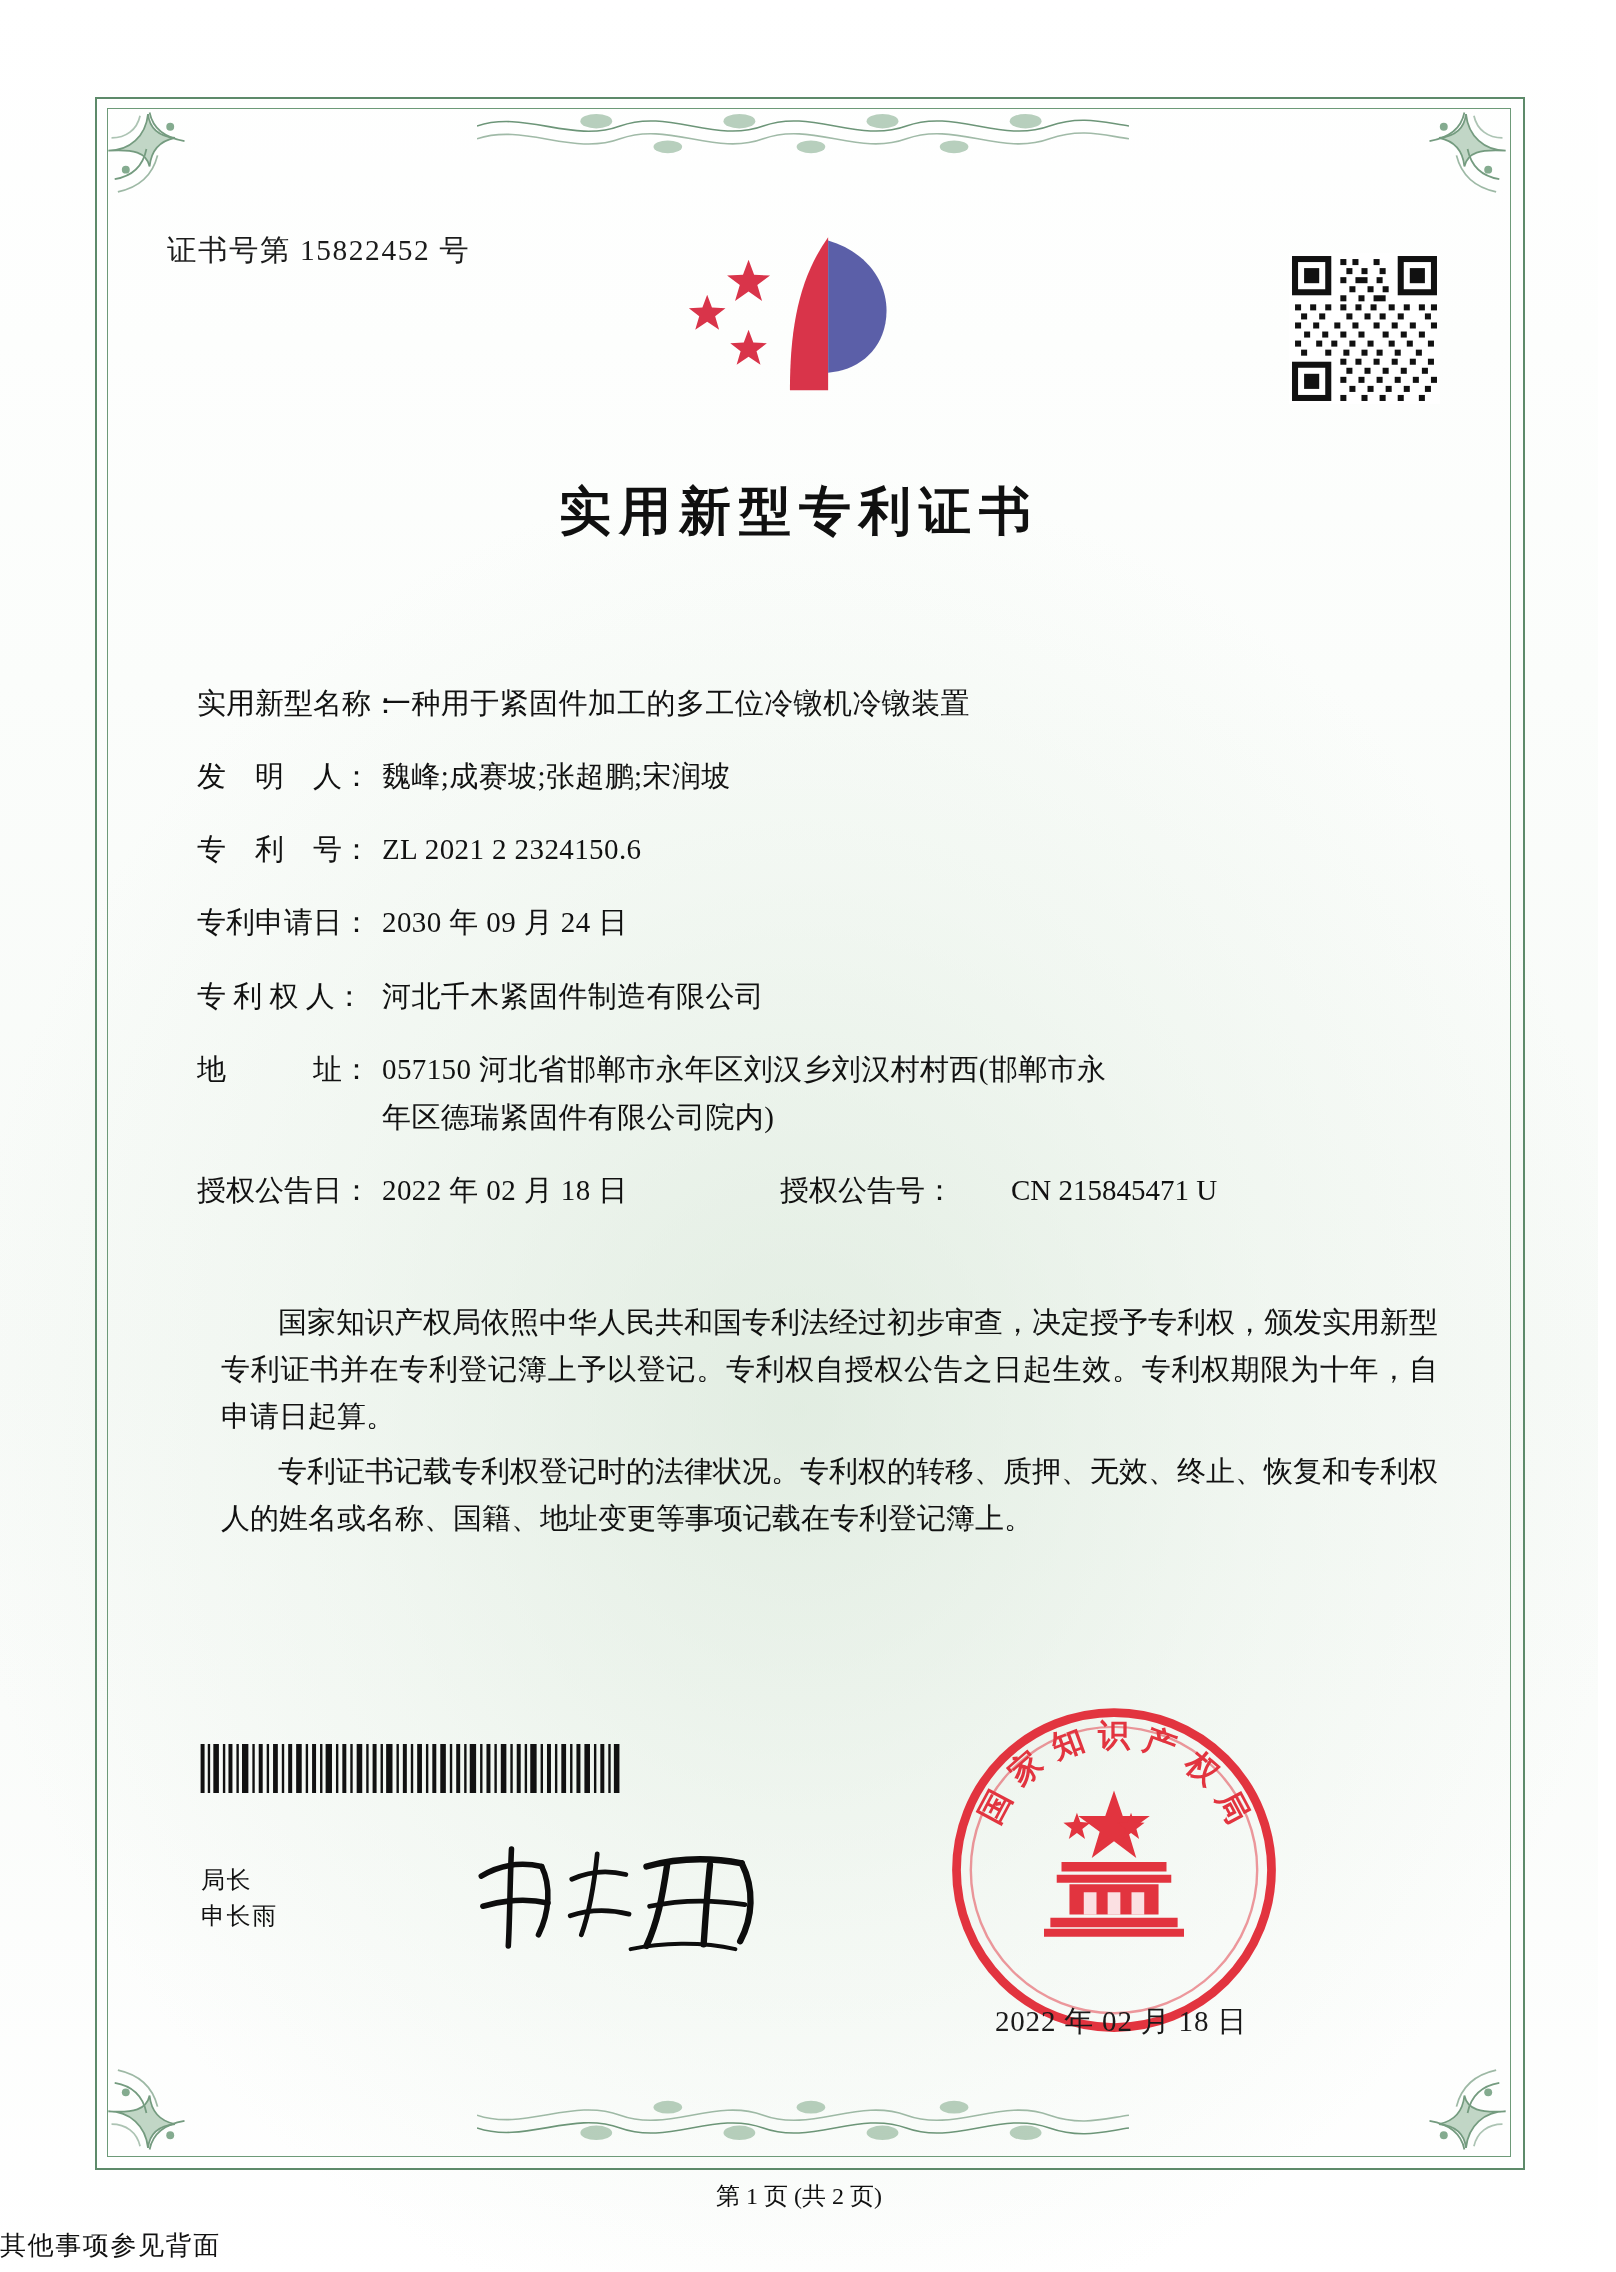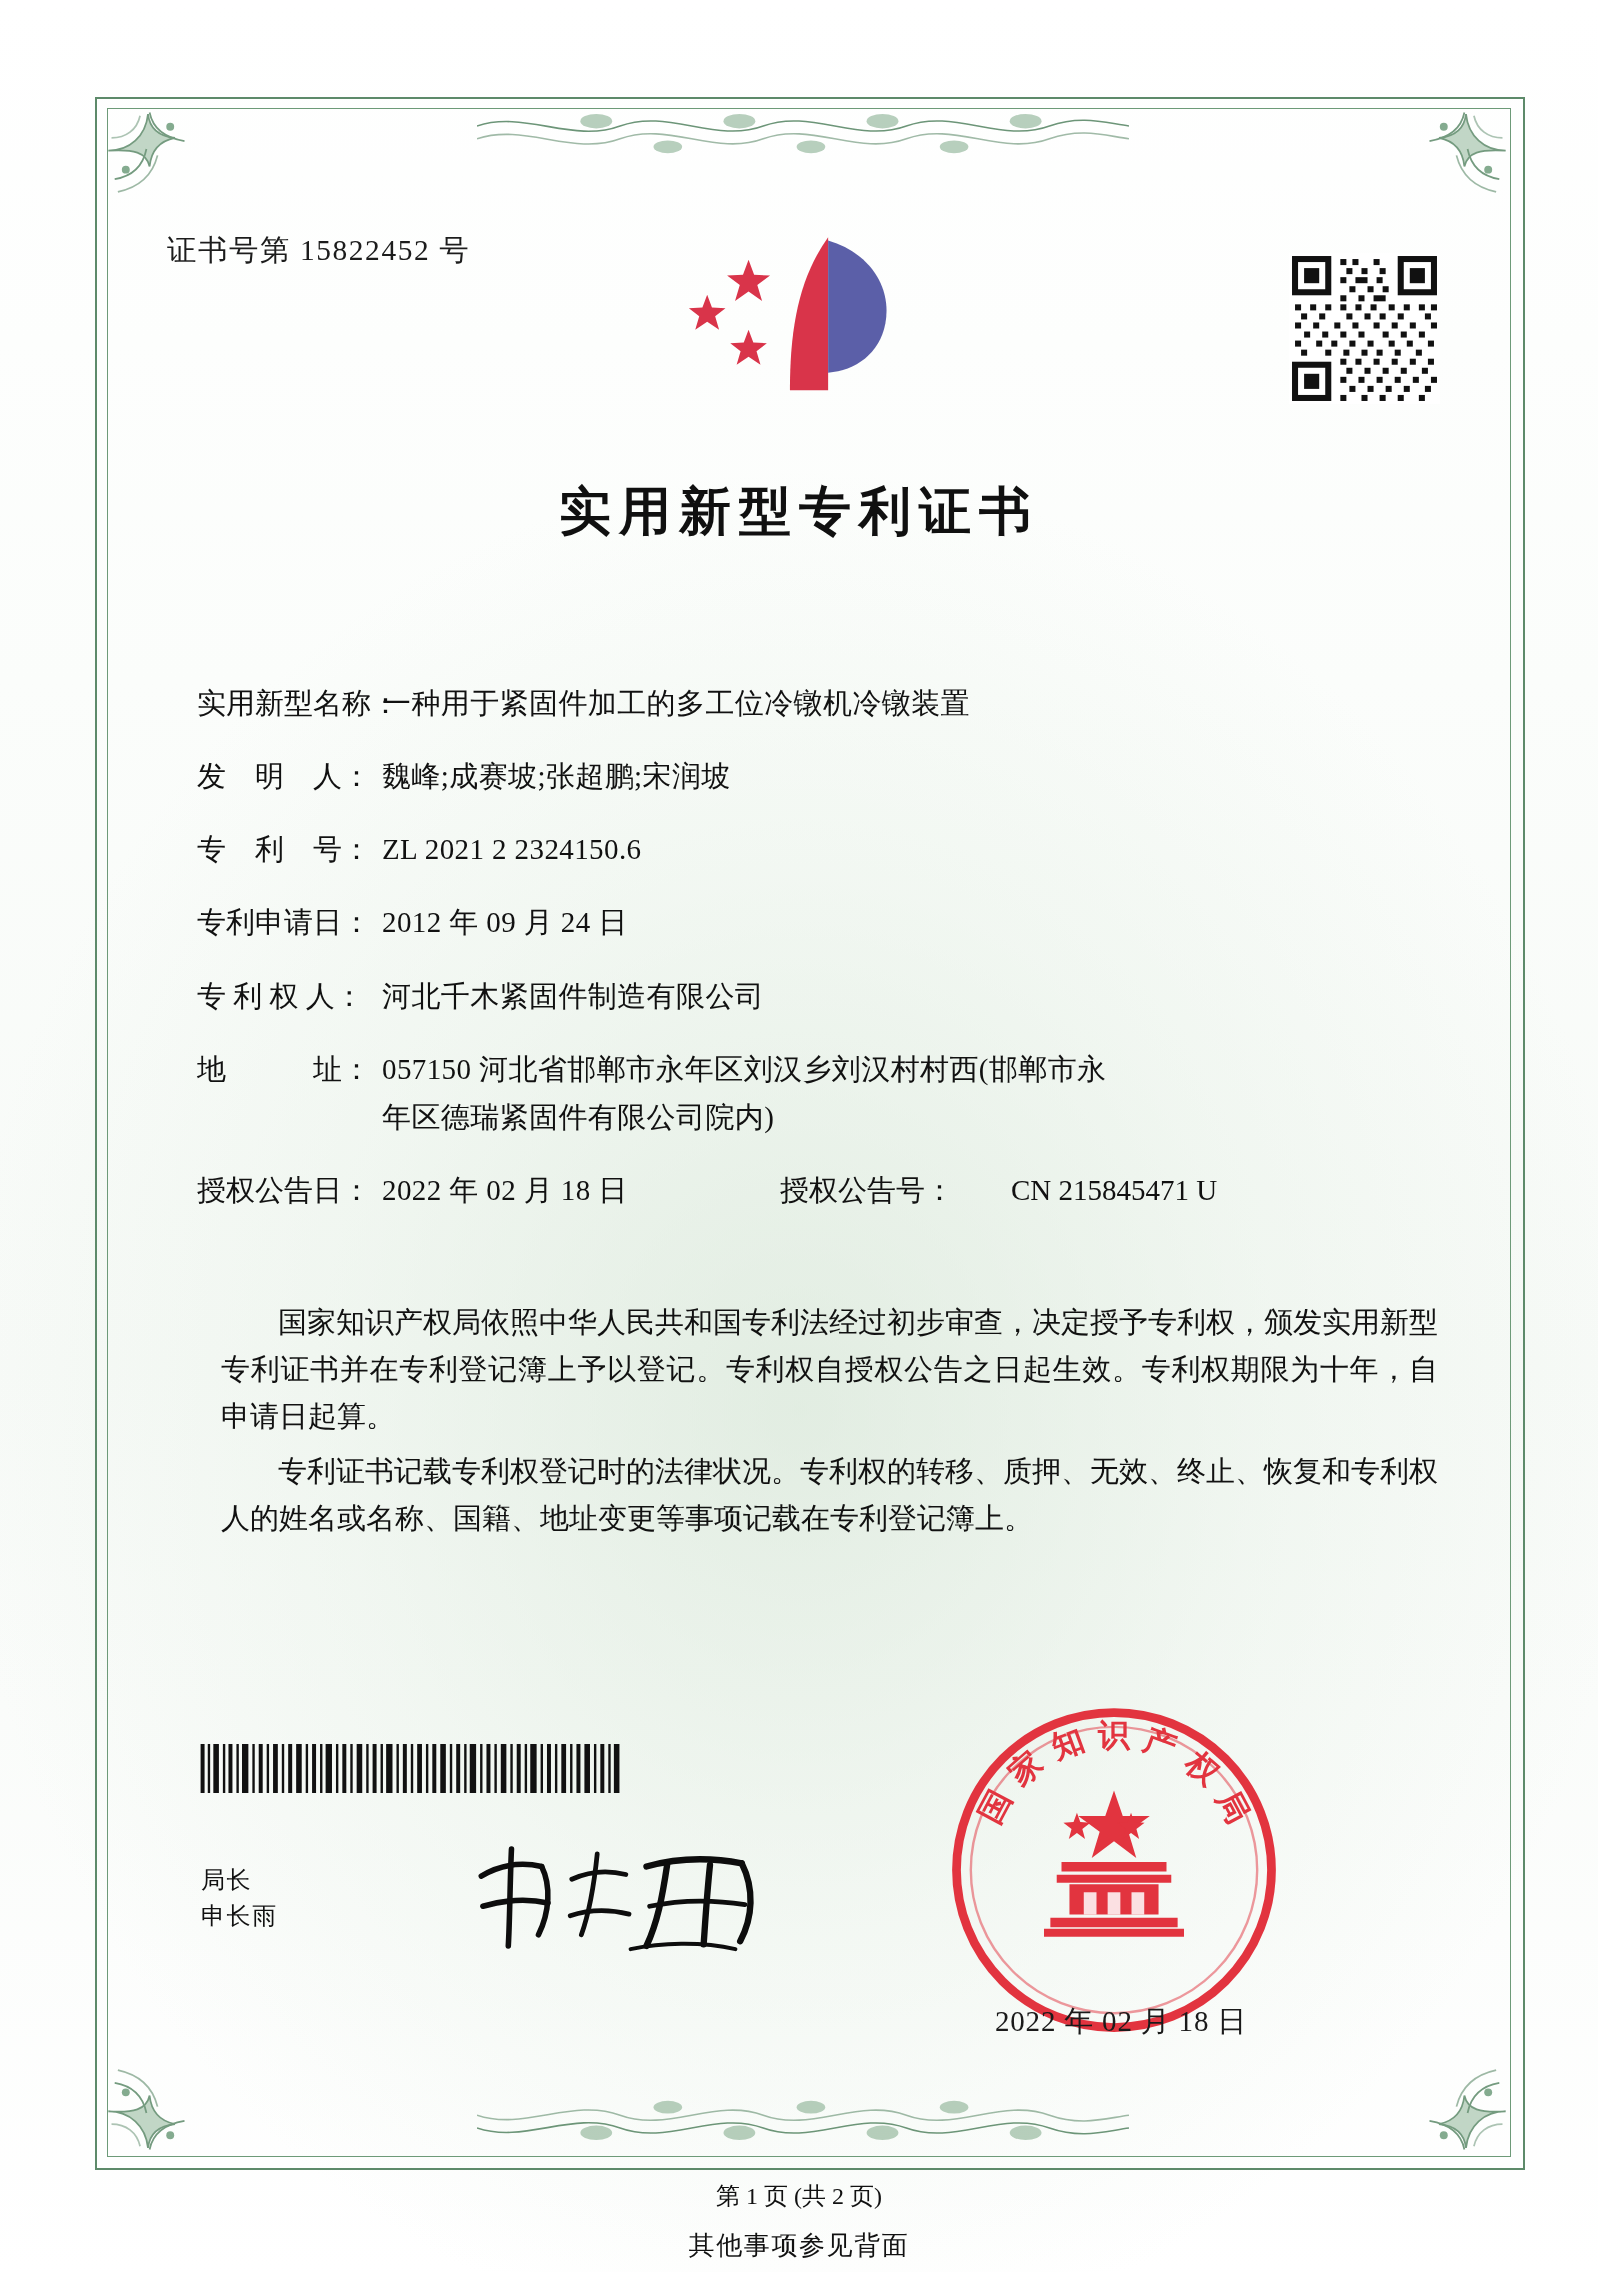--- a/index.html
+++ b/index.html
@@ -190,21 +190,20 @@
   .page-no {
     position: absolute;
     left: 0; right: 0; top: 2180px;
     text-align: center;
     font-size: 24px;
     color: #111;
   }
   .footnote {
     position: absolute;
     left: 0; right: 0; top: 2228px;
-    text-align: center;
     font-size: 26px;
     color: #111;
     letter-spacing: 1.6px;
   }
 </style>
 </head>
 <body>
 
 <div class="page">
 
@@ -436,21 +435,21 @@
       <div class="fvalue">魏峰;成赛坡;张超鹏;宋润坡</div>
     </div>
 
     <div class="frow">
       <div class="flabel">专　利　号：</div>
       <div class="fvalue">ZL 2021 2 2324150.6</div>
     </div>
 
     <div class="frow">
       <div class="flabel">专利申请日：</div>
-      <div class="fvalue">2012 年 09 月 24 日</div>
+      <div class="fvalue">2030 年 09 月 24 日</div>
     </div>
 
     <div class="frow">
       <div class="flabel">专 利 权 人：</div>
       <div class="fvalue">河北千木紧固件制造有限公司</div>
     </div>
 
     <div class="frow">
       <div class="flabel">地　　　址：</div>
       <div class="fvalue">

